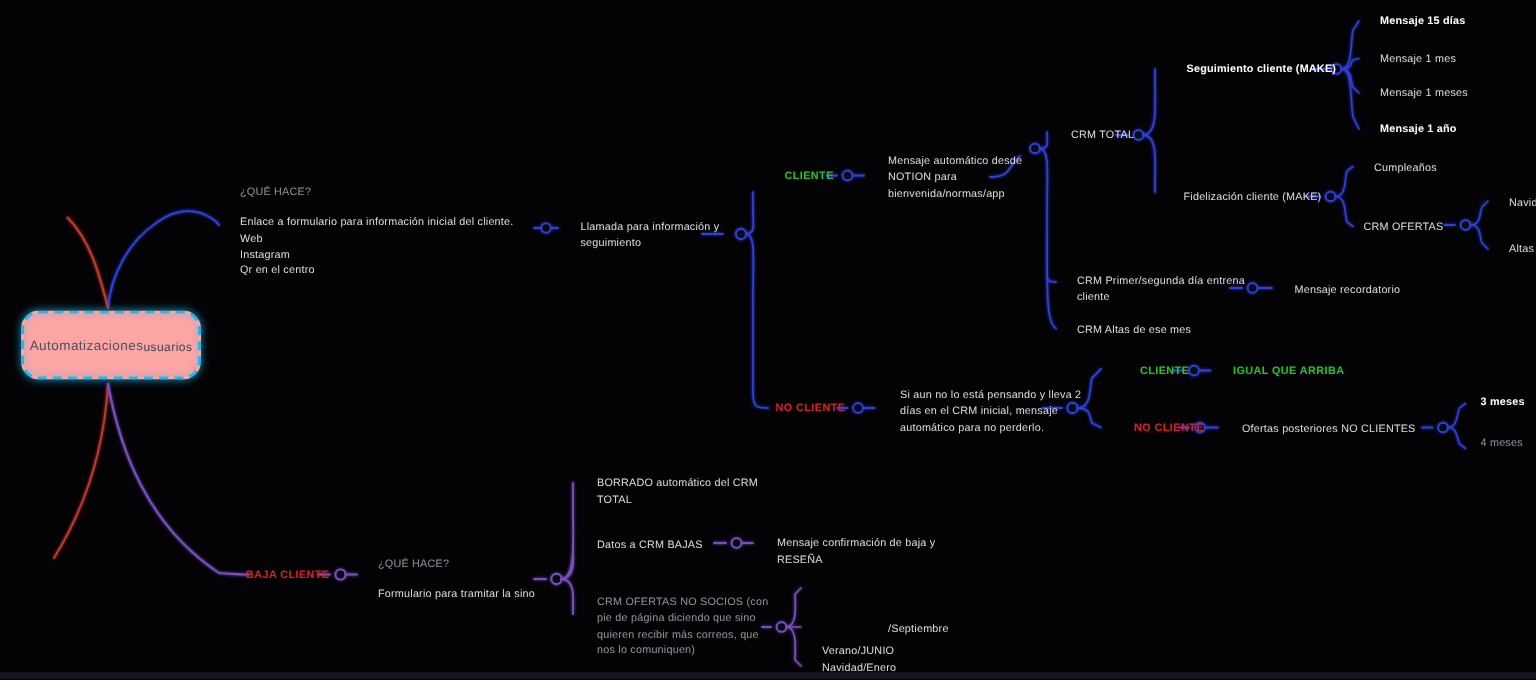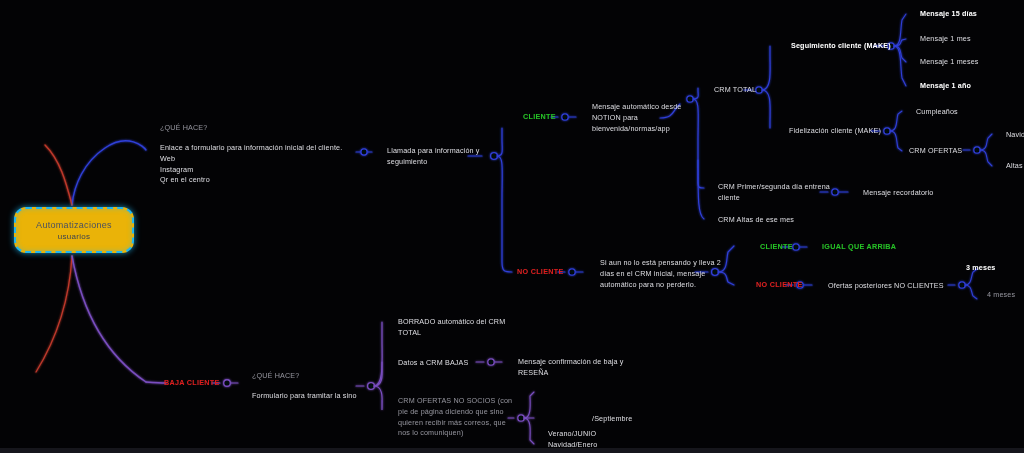--- a/index.html
+++ b/index.html
@@ -23,24 +23,24 @@
     text-shadow:0 0 1px rgba(255,255,255,.12);
     padding-left:12px;
   }
 
   
   #center-node {
     position:absolute;
     left:14px; top:207px;
     width:120px; height:46px;
     border-radius:12px;
-    background:#eab308;
+    background:#fca5a5;
     border:2px dashed #23b7ef;
     box-shadow:0 0 6px rgba(35,183,239,.75), inset 0 0 5px rgba(35,183,239,.35);
-    display:flex; flex-direction:column;
+    display:flex; flex-direction:row;
     align-items:center; justify-content:center;
     color:#4a5160;
     font-size:9px;
     letter-spacing:.3px;
   }
   #center-node .l2 { font-size:8px; color:#3d4350; margin-top:2px; }
 
   .green { color:#22c322; font-weight:bold; letter-spacing:.3px; }
   .red   { color:#e01b1b; font-weight:bold; letter-spacing:.3px; }
   .dim   { color:#8e8e97; }
@@ -202,21 +202,21 @@
   <div class="node red" style="left:505px; top:267px;">NO CLIENTE</div>
   <div class="node" style="left:588px; top:258px;">Si aun no lo está pensando y lleva 2
 días en el CRM inicial, mensaje
 automático para no perderlo.</div>
 
   <div class="node green" style="left:748px; top:242px;">CLIENTE</div>
   <div class="node green" style="left:810px; top:242px;">IGUAL QUE ARRIBA</div>
 
   <div class="node red" style="left:744px; top:280px;">NO CLIENTE</div>
   <div class="node" style="left:816px; top:281px;">Ofertas posteriores NO CLIENTES</div>
-  <div class="node b" style="left:954px; top:263px;">3 meses</div>
+  <div class="node b" style="left:975px; top:263px;">3 meses</div>
   <div class="node dim" style="left:975px; top:290px;">4 meses</div>
 
   <div class="node red" style="left:152px; top:378px;">BAJA CLIENTE</div>
   <div class="node dim" style="left:240px; top:371px;">¿QUÉ HACE?</div>
   <div class="node" style="left:240px; top:391px;">Formulario para tramitar la sino</div>
 
   <div class="node" style="left:386px; top:317px;">BORRADO automático del CRM
 TOTAL</div>
   <div class="node" style="left:386px; top:358px;">Datos a CRM BAJAS</div>
   <div class="node dim" style="left:386px; top:396px;">CRM OFERTAS NO SOCIOS (con

